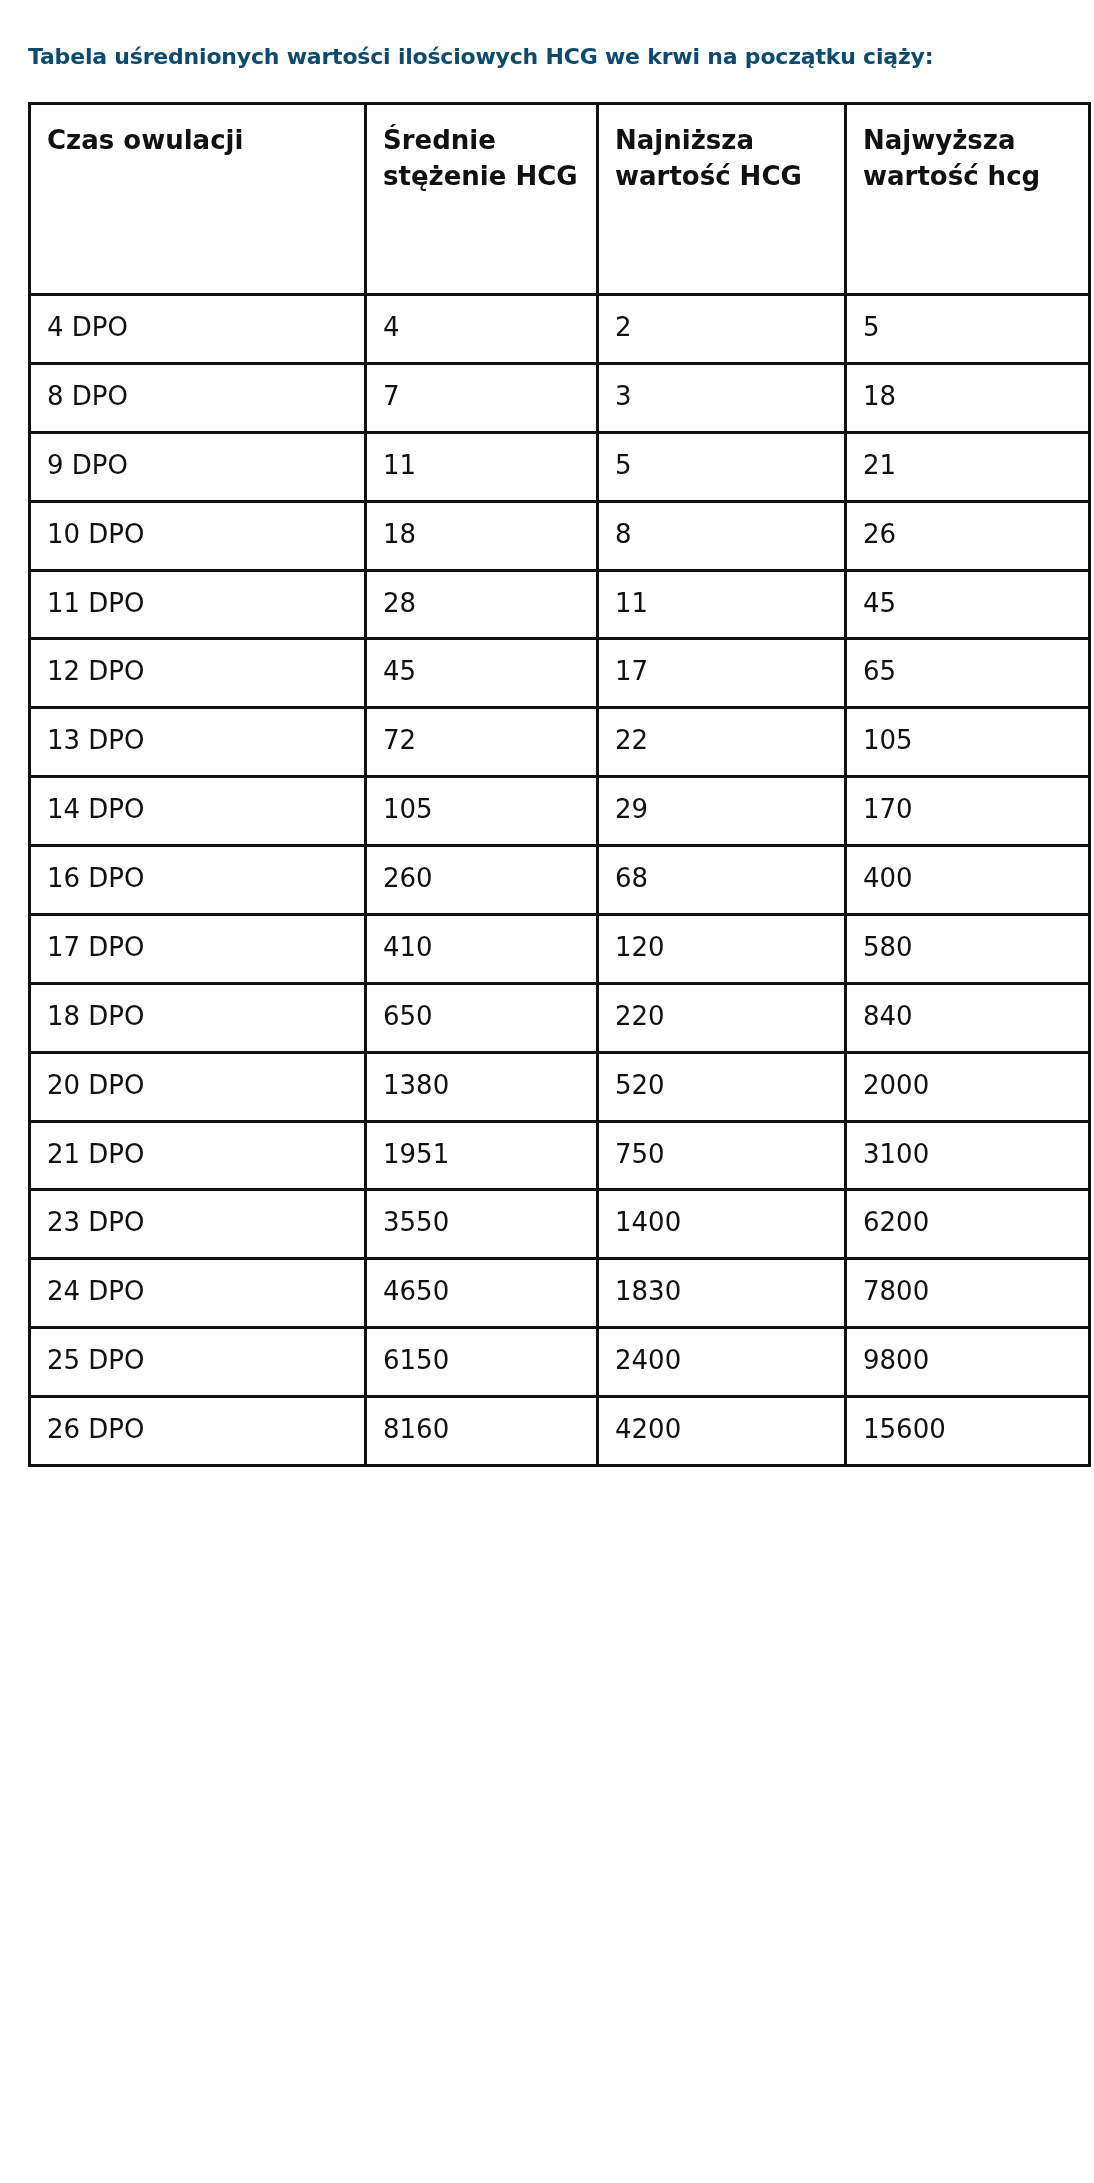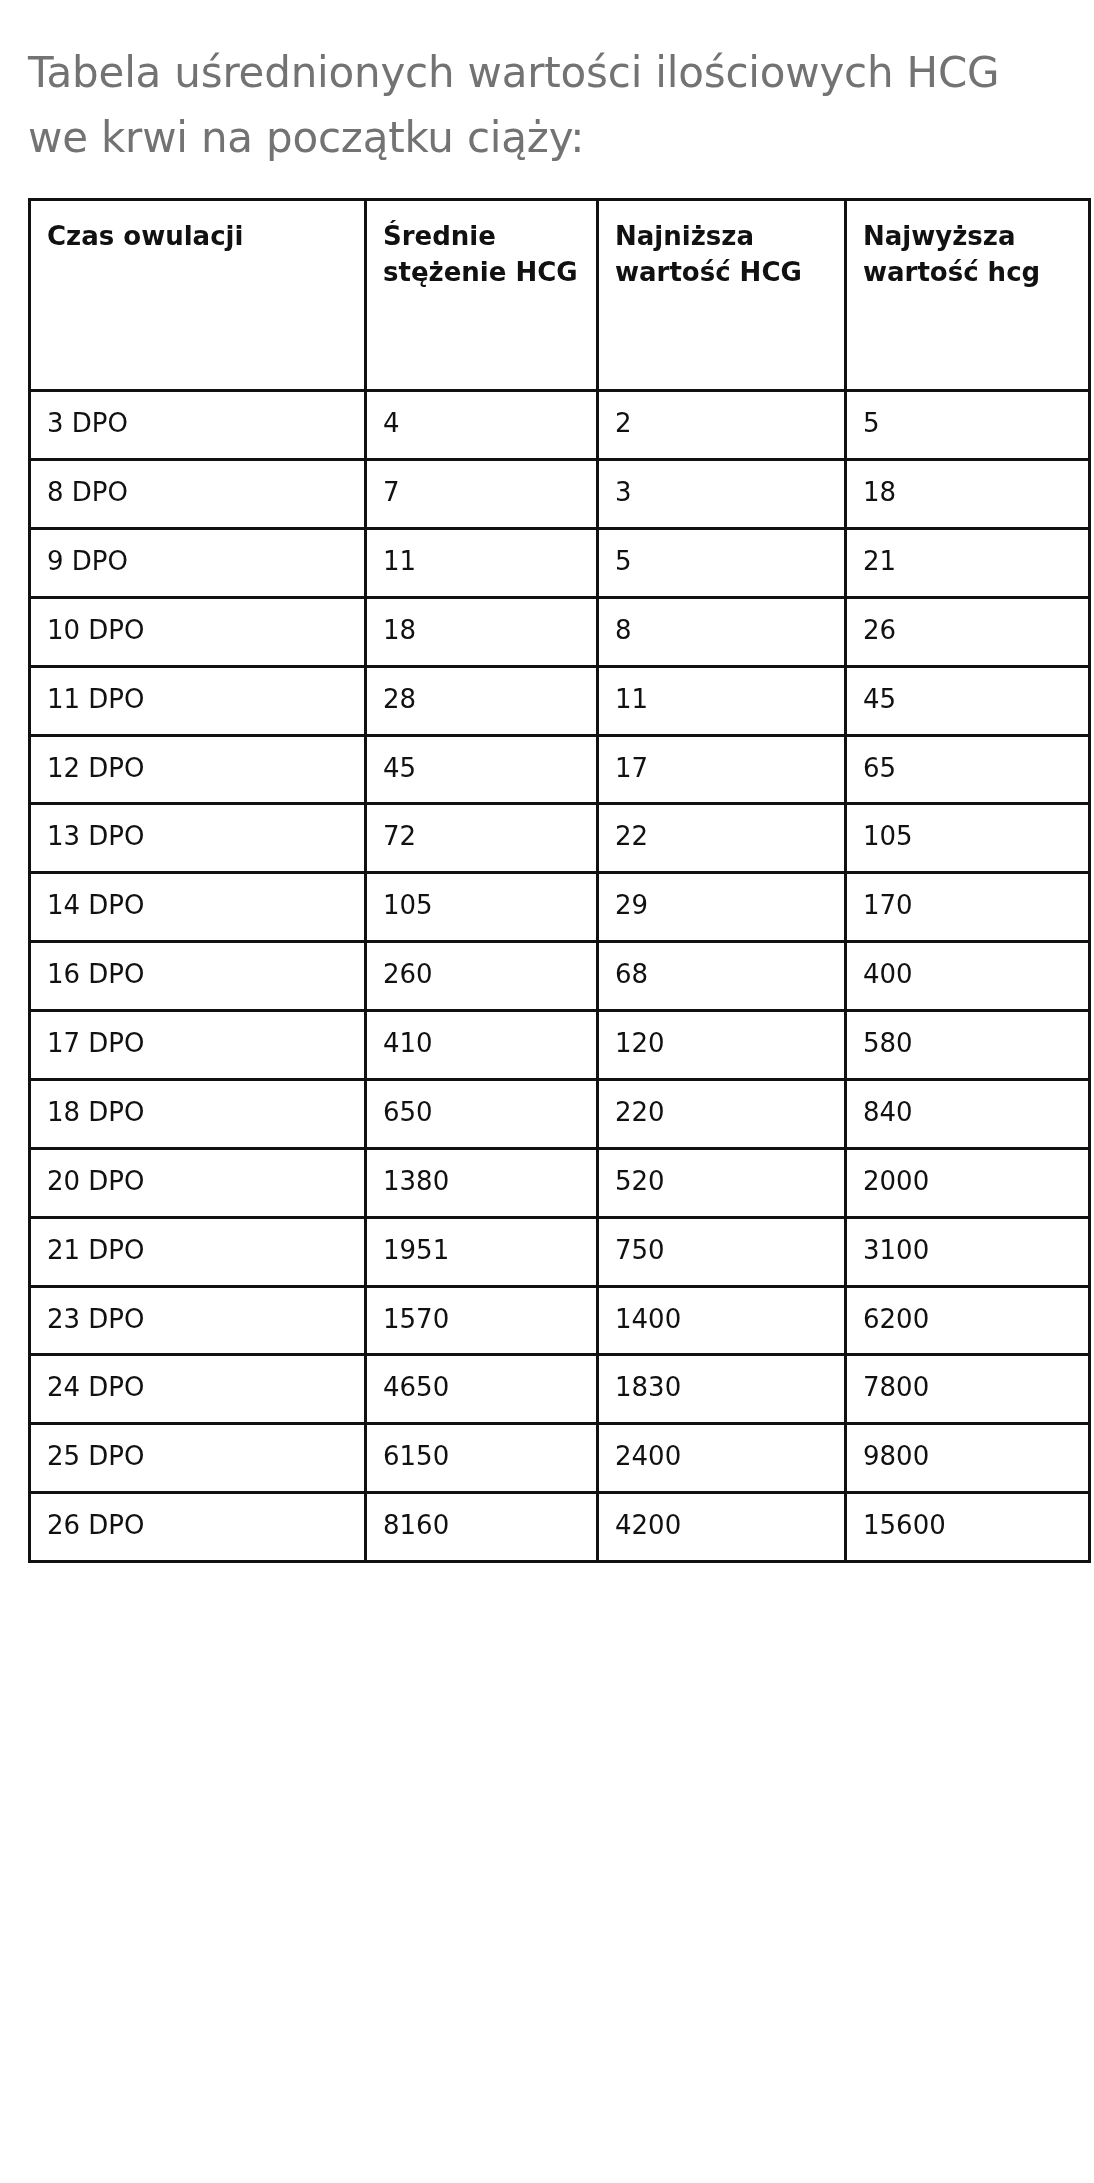--- a/index.html
+++ b/index.html
@@ -13,24 +13,24 @@
     font-family: "DejaVu Sans", "Liberation Sans", sans-serif;
     color: #111111;
     -webkit-font-smoothing: antialiased;
   }
   .page {
     padding: 40px 28px 0 28px;
     box-sizing: border-box;
     width: 1094px;
   }
   .doc-title {
-    font-size: 42px;
+    font-size: 22px;
     line-height: 1.55;
-    font-weight: normal;
-    color: #737373;
+    font-weight: bold;
+    color: #0c4a6e;
     margin: 0 0 28px 0;
     letter-spacing: -0.2px;
     max-width: 1020px;
   }
   table.hcg-table {
     border-collapse: collapse;
     width: 1060px;
     table-layout: fixed;
     margin-left: 0;
     padding-left: 40px;
@@ -76,21 +76,21 @@
     <thead>
       <tr class="header-row">
         <th>Czas owulacji</th>
         <th>Średnie stężenie HCG</th>
         <th>Najniższa wartość HCG</th>
         <th>Najwyższa wartość hcg</th>
       </tr>
     </thead>
     <tbody>
         <tr>
-          <td class="cell-dpo">3 DPO</td>
+          <td class="cell-dpo">4 DPO</td>
           <td>4</td>
           <td>2</td>
           <td>5</td>
         </tr>
         <tr>
           <td class="cell-dpo">8 DPO</td>
           <td>7</td>
           <td>3</td>
           <td>18</td>
         </tr>
@@ -155,21 +155,21 @@
           <td>2000</td>
         </tr>
         <tr>
           <td class="cell-dpo">21 DPO</td>
           <td>1951</td>
           <td>750</td>
           <td>3100</td>
         </tr>
         <tr>
           <td class="cell-dpo">23 DPO</td>
-          <td>1570</td>
+          <td>3550</td>
           <td>1400</td>
           <td>6200</td>
         </tr>
         <tr>
           <td class="cell-dpo">24 DPO</td>
           <td>4650</td>
           <td>1830</td>
           <td>7800</td>
         </tr>
         <tr>

